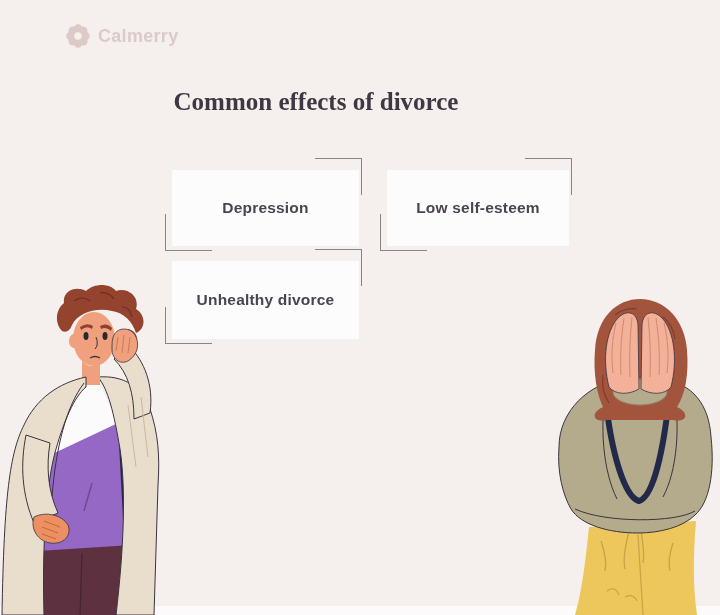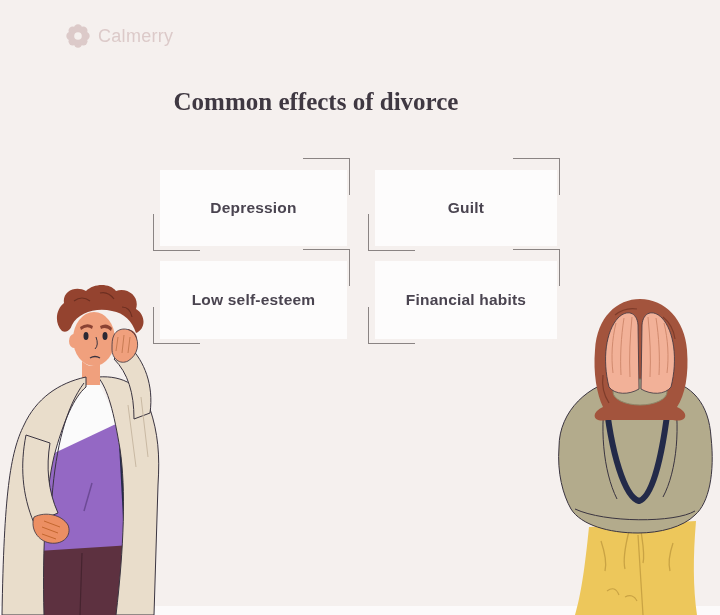--- a/index.html
+++ b/index.html
@@ -6,29 +6,29 @@
   body{font-family:"Liberation Sans",sans-serif;}
   .canvas{
     position:relative;width:720px;height:615px;overflow:hidden;
     background:var(--bg,#f5f0ee);
   }
   
   .bottom-strip{position:absolute;left:0;right:0;bottom:0;height:9px;background:var(--strip,#fcfafa);z-index:0;}
   
   .logo{position:absolute;left:66px;top:24px;display:flex;align-items:center;gap:8px;z-index:3;}
   .logo svg{display:block;}
-  .logo-text{font-size:18px;font-weight:400;letter-spacing:.3px;color:var(--logo,#dccac9);}
+  .logo-text{font-size:18px;font-weight:700;letter-spacing:.3px;color:var(--logo,#dccac9);}
   
   .title{
     position:absolute;left:0;top:88px;width:632px;text-align:center;z-index:1;
     font-family:"Liberation Serif",serif;font-weight:700;font-size:25px;color:var(--title,#3f3842);
   }
   
   .grid{
-    position:absolute;left:160px;top:170px;z-index:1;
+    position:absolute;left:172px;top:170px;z-index:1;
     display:grid;grid-template-columns:187px 182px;grid-template-rows:76px 78px 78px 80px;
     column-gap:28px;row-gap:15px;
   }
   .card{
     position:relative;background:var(--card-bg,#fdfcfc);
     display:flex;align-items:center;justify-content:center;text-align:center;
   }
   .card::before{ 
     content:"";position:absolute;top:-12px;right:-3px;width:46px;height:36px;
     border-top:1.5px solid var(--bracket,#8a8483);border-right:1.5px solid var(--bracket,#8a8483);
@@ -90,27 +90,24 @@
     <span class="logo-text">Calmerry</span>
   </div>
 
   <div class="title">Common effects of divorce</div>
 
   <div class="grid">
     <div class="card">
       <span class="card-label">Depression</span>
     </div>
     <div class="card">
-      <span class="card-label">Guilt</span>
-    </div>
-    <div class="card">
       <span class="card-label">Low self-esteem</span>
     </div>
     <div class="card">
-      <span class="card-label">Financial habits</span>
+      <span class="card-label">Unhealthy divorce</span>
     </div>
   </div>
 
   <div class="figure fig-man">
     <svg width="190" height="330" viewBox="0 0 190 330">
 
       <path class="f-man-pants" d="M26,262 L138,258 L142,330 L20,330 Z"></path>
       <path d="M26,266 C60,262 110,257 138,261" fill="none" stroke="#46242f" stroke-width="1.2"></path>
       <path d="M82,268 L80,330" fill="none" stroke="#46242f" stroke-width="1.2"></path>
 

